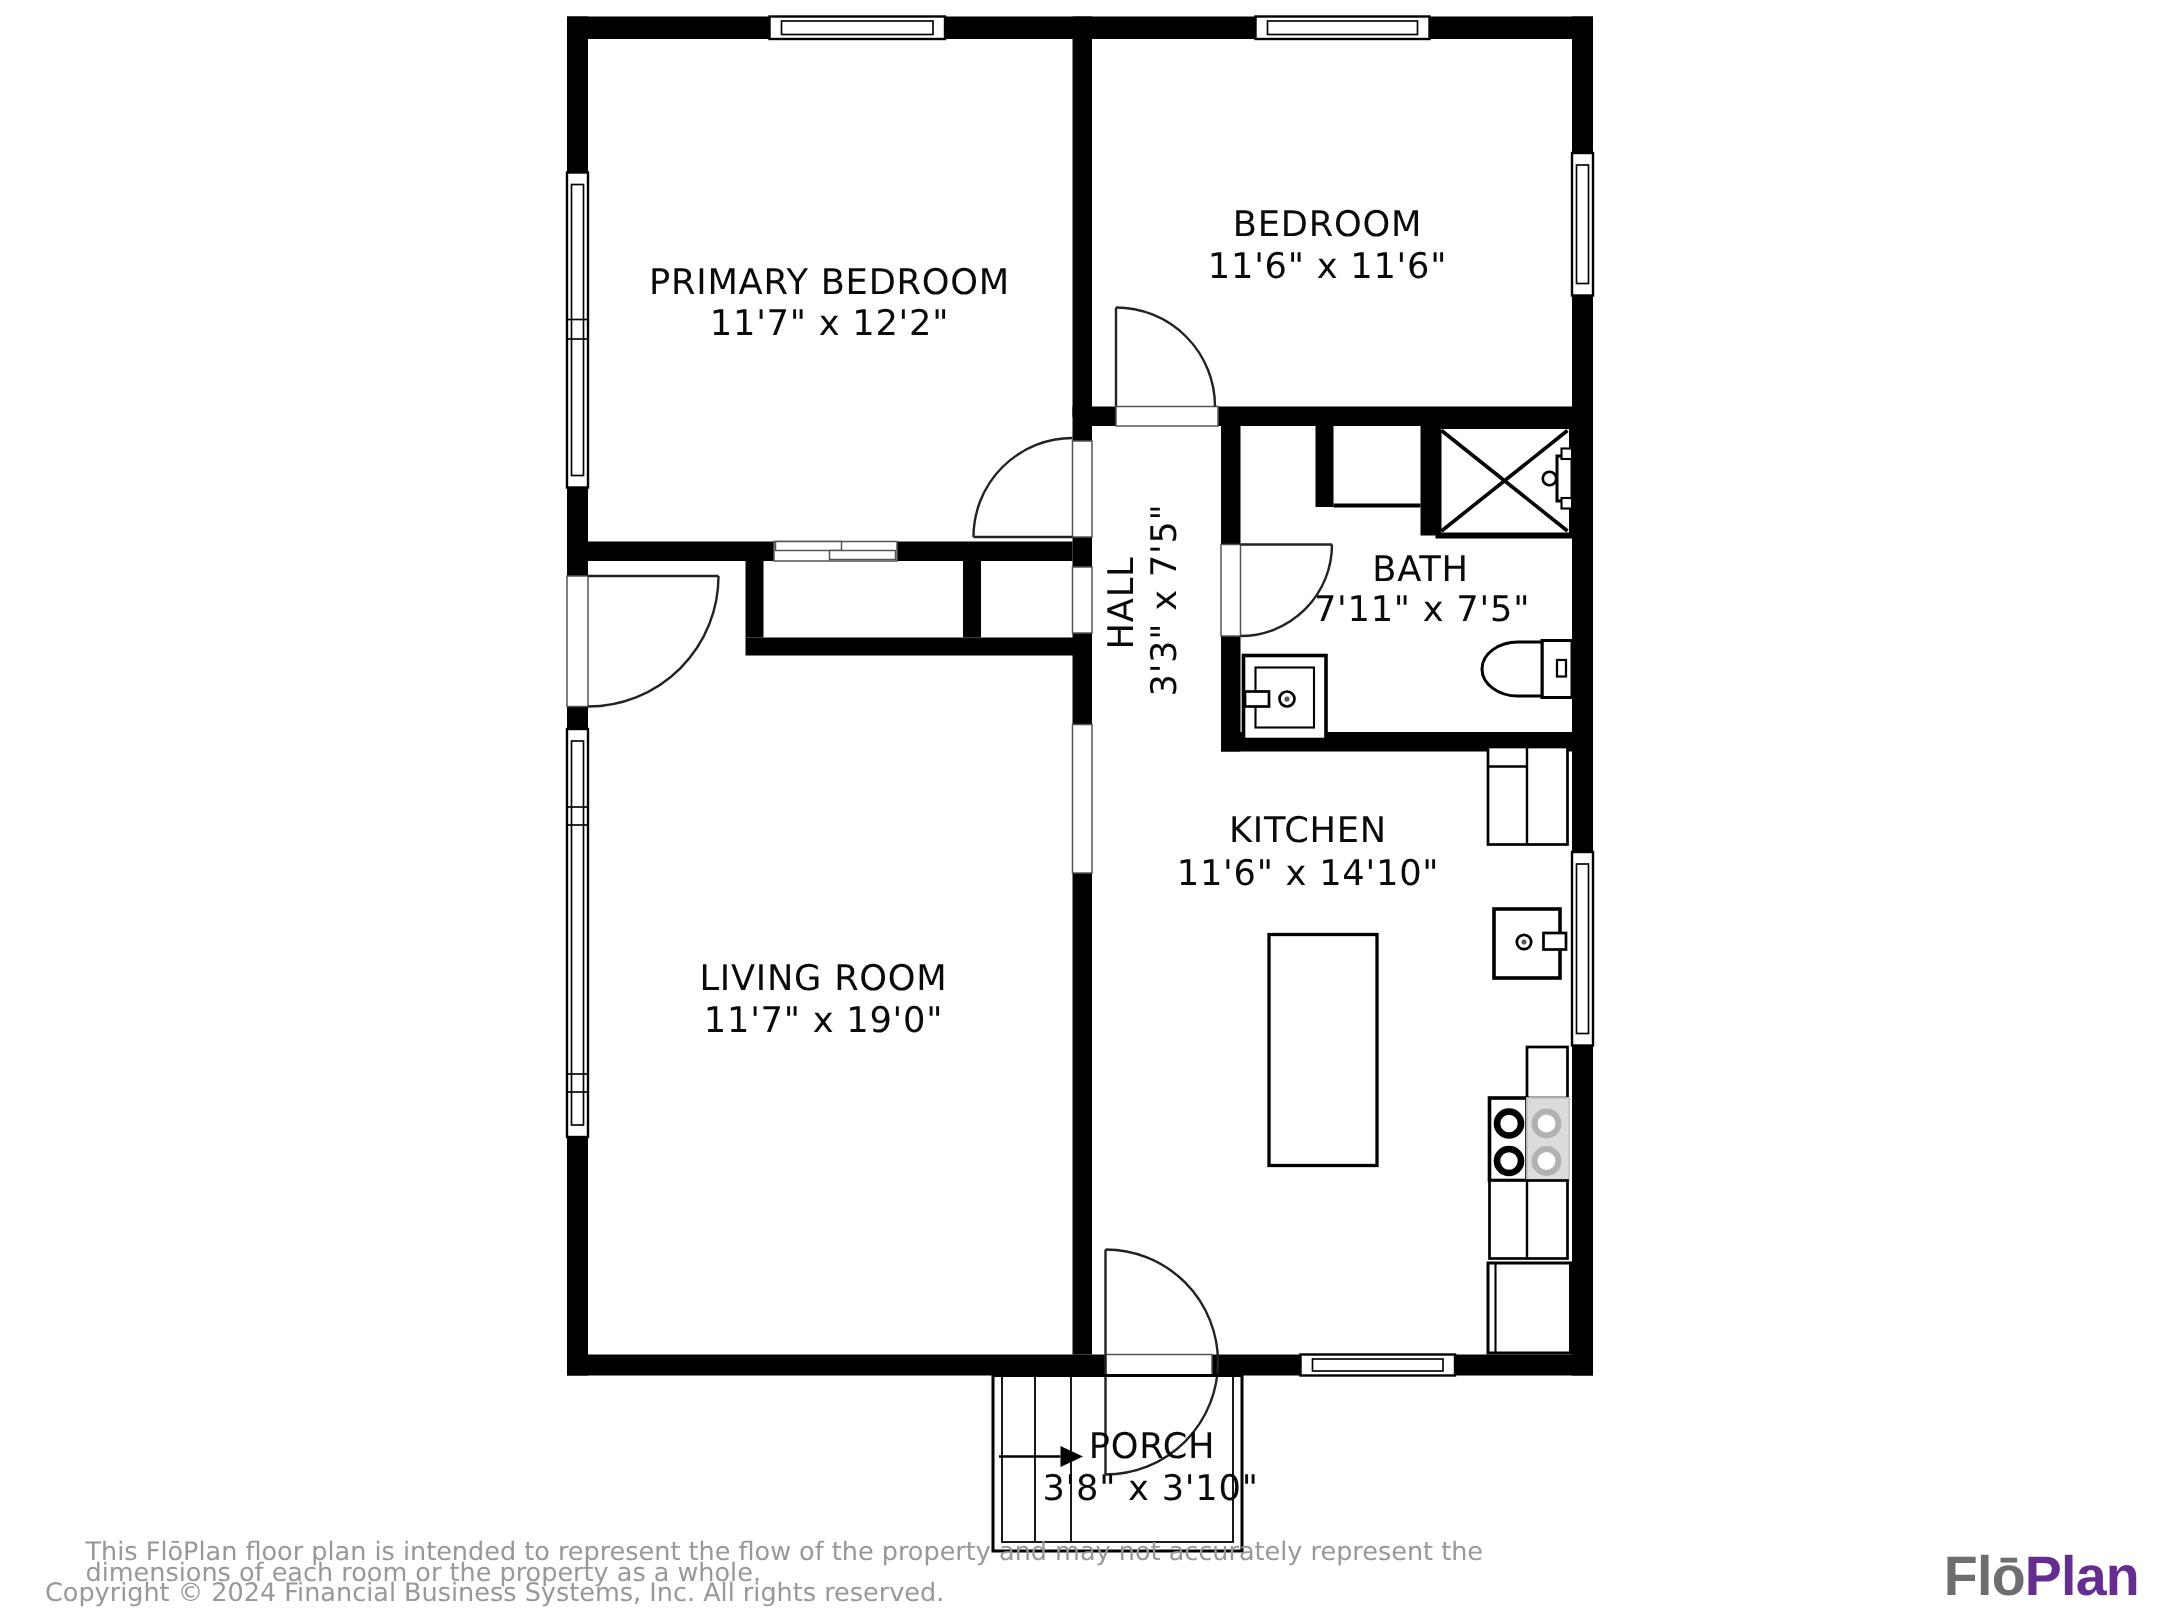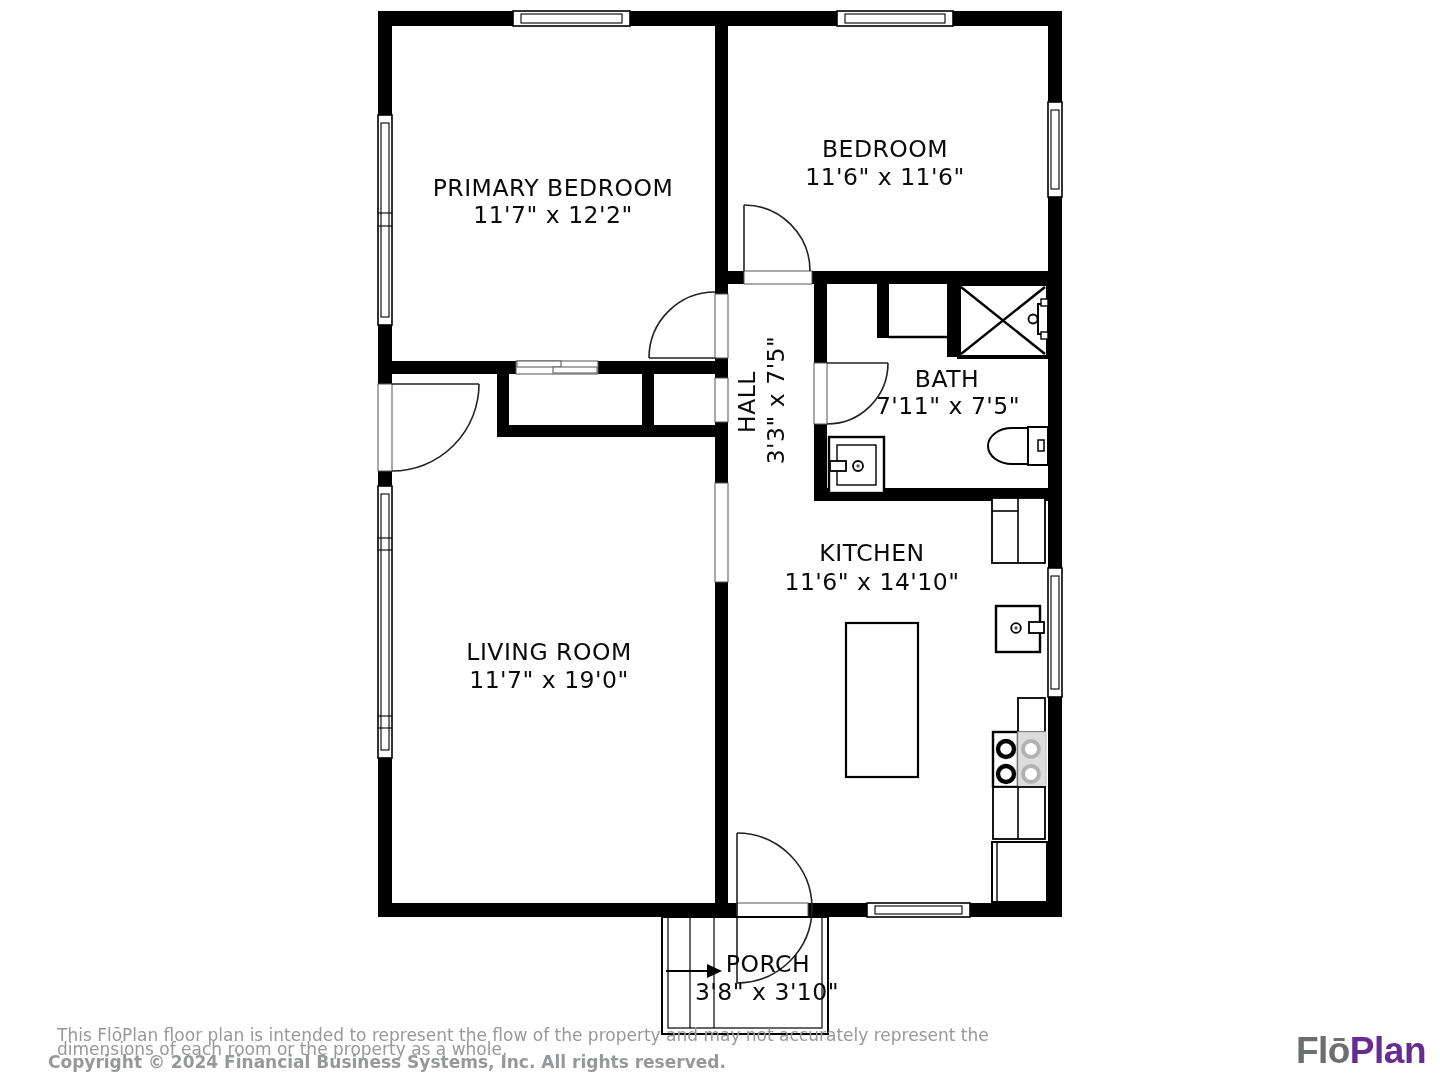--- a/index.html
+++ b/index.html
@@ -11,21 +11,21 @@
   .win-outer{fill:#fff;stroke:#000;stroke-width:1.6;}
   .win-inner{fill:none;stroke:#000;stroke-width:1.1;}
   .win-div{stroke:#000;stroke-width:1.1;}
   .door{fill:none;stroke:#222;stroke-width:1.6;}
   .fix-thin{fill:none;stroke:#000;stroke-width:1.4;}
   .thin{fill:#fff;stroke:#000;stroke-width:1.8;}
   .label{font-size:23.5px;letter-spacing:.5px;fill:#0a0a0a;text-anchor:middle;}
   #footer-disclaimer{position:absolute;left:0;top:1029px;width:1000px;color:#97989a;
         font-size:17px;line-height:13.5px;}
   #footer-disclaimer .l1{margin-left:57px;}
-  #footer-disclaimer .l2{margin-left:48px;font-weight:bold;}
+  #footer-disclaimer .l2{margin-left:30px;}
   #logo{position:absolute;right:14px;top:1030px;font-family:"Liberation Sans",sans-serif;
         font-weight:bold;font-size:37px;letter-spacing:-0.5px;text-align:right;}
   #logo .g1{color:#6d6e71;}
   #logo .g2{color:#662d91;}
 </style>
 </head>
 <body>
 
 <div id="stage">
 

